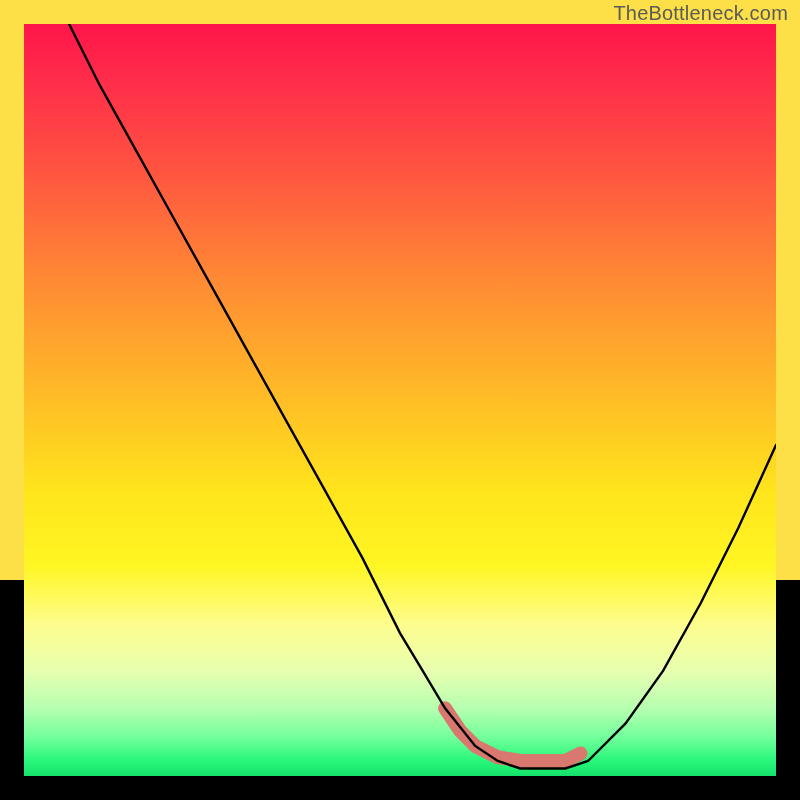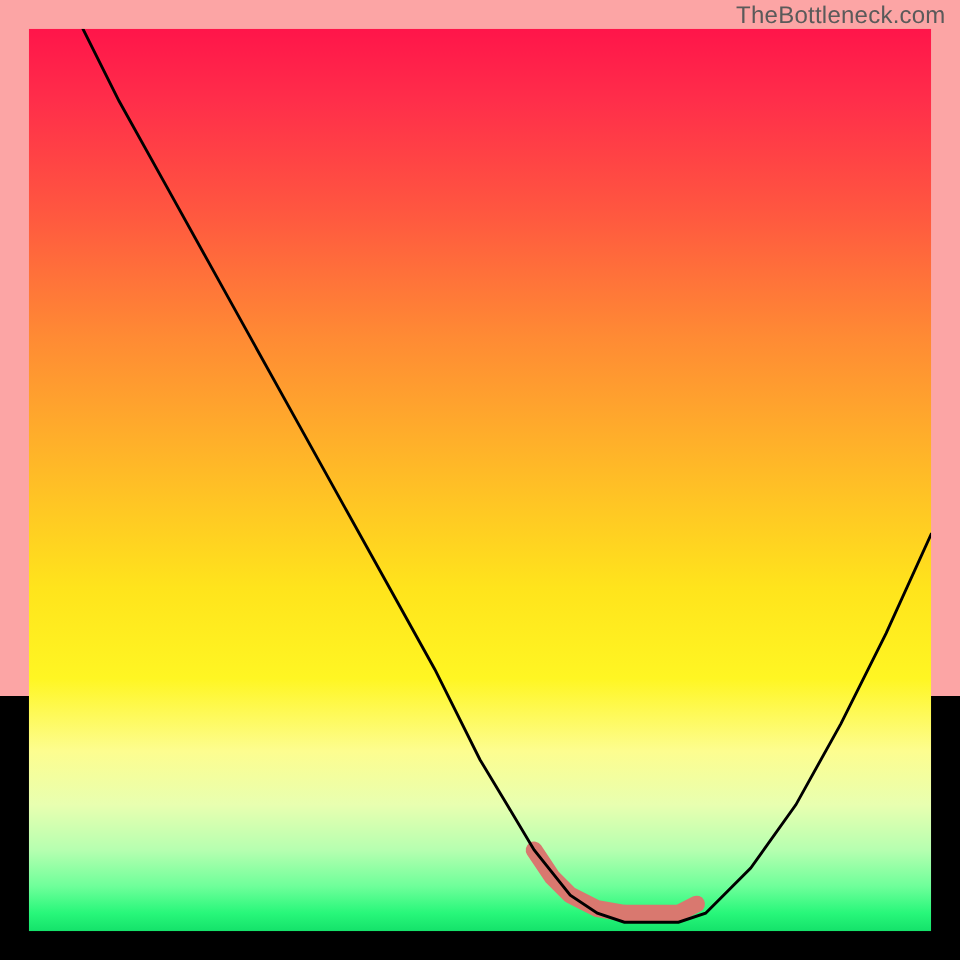--- a/index.html
+++ b/index.html
@@ -10,21 +10,21 @@
     background: #000;
     overflow: hidden;
     font-family: Arial, Helvetica, sans-serif;
   }
   .frame {
     position: absolute;
     left: 0;
     top: 0;
     width: 800px;
     height: 580px;
-    background: #fca5a5;
+    background: #fde047;
   }
   .plot-area {
     position: absolute;
     left: 24px;
     top: 24px;
     width: 752px;
     height: 752px;
     overflow: hidden;
   }
   .gradient {

